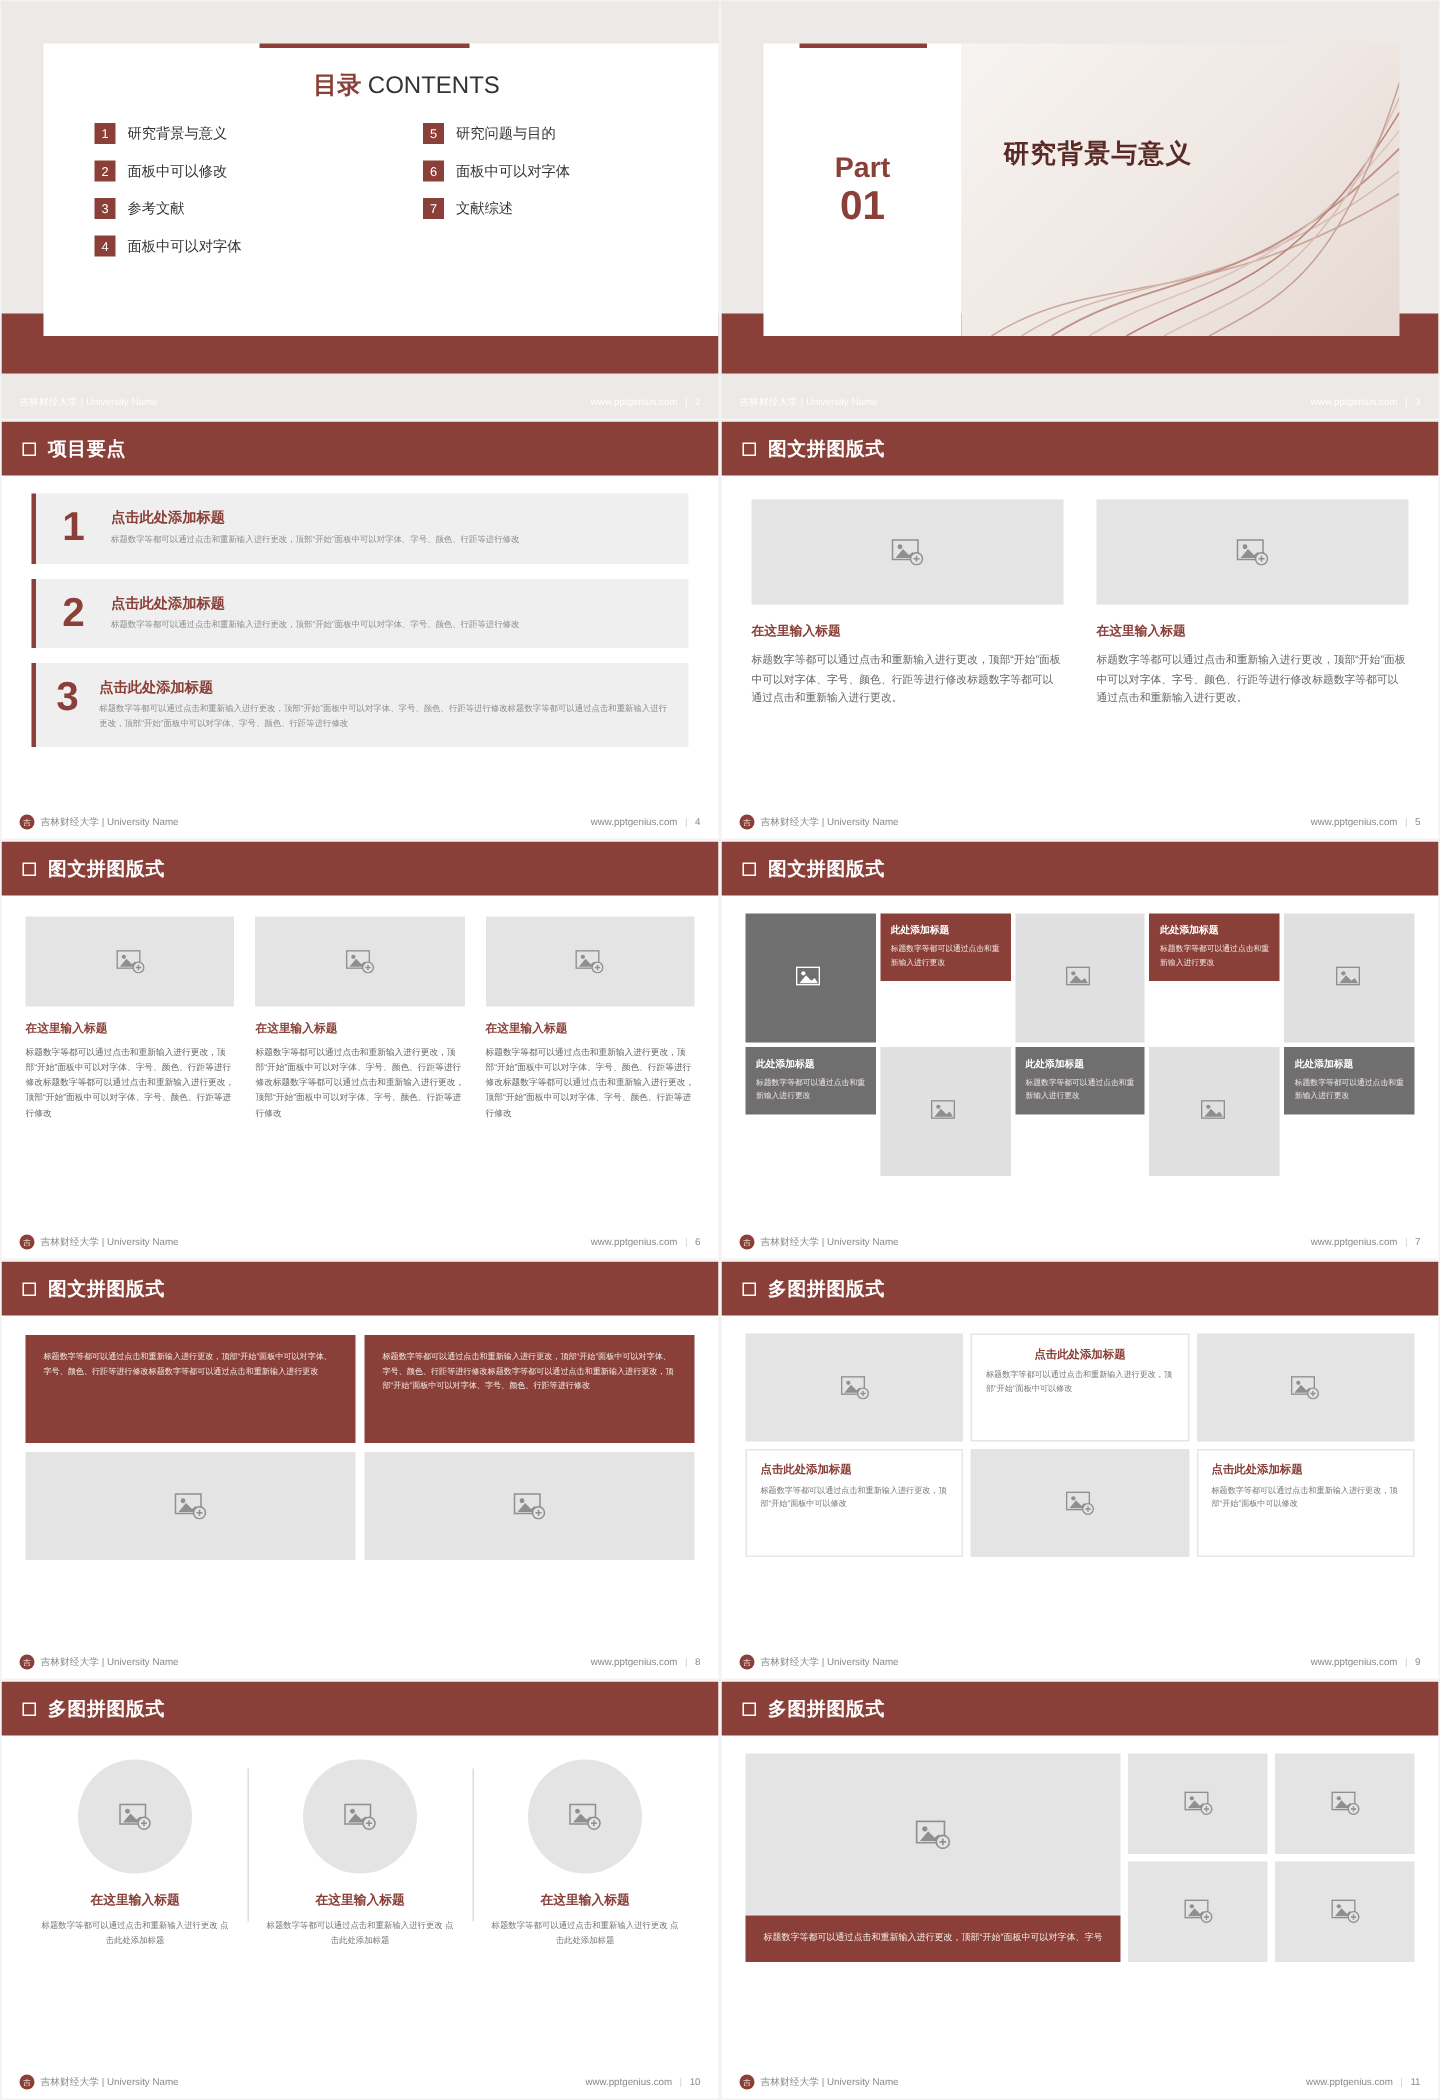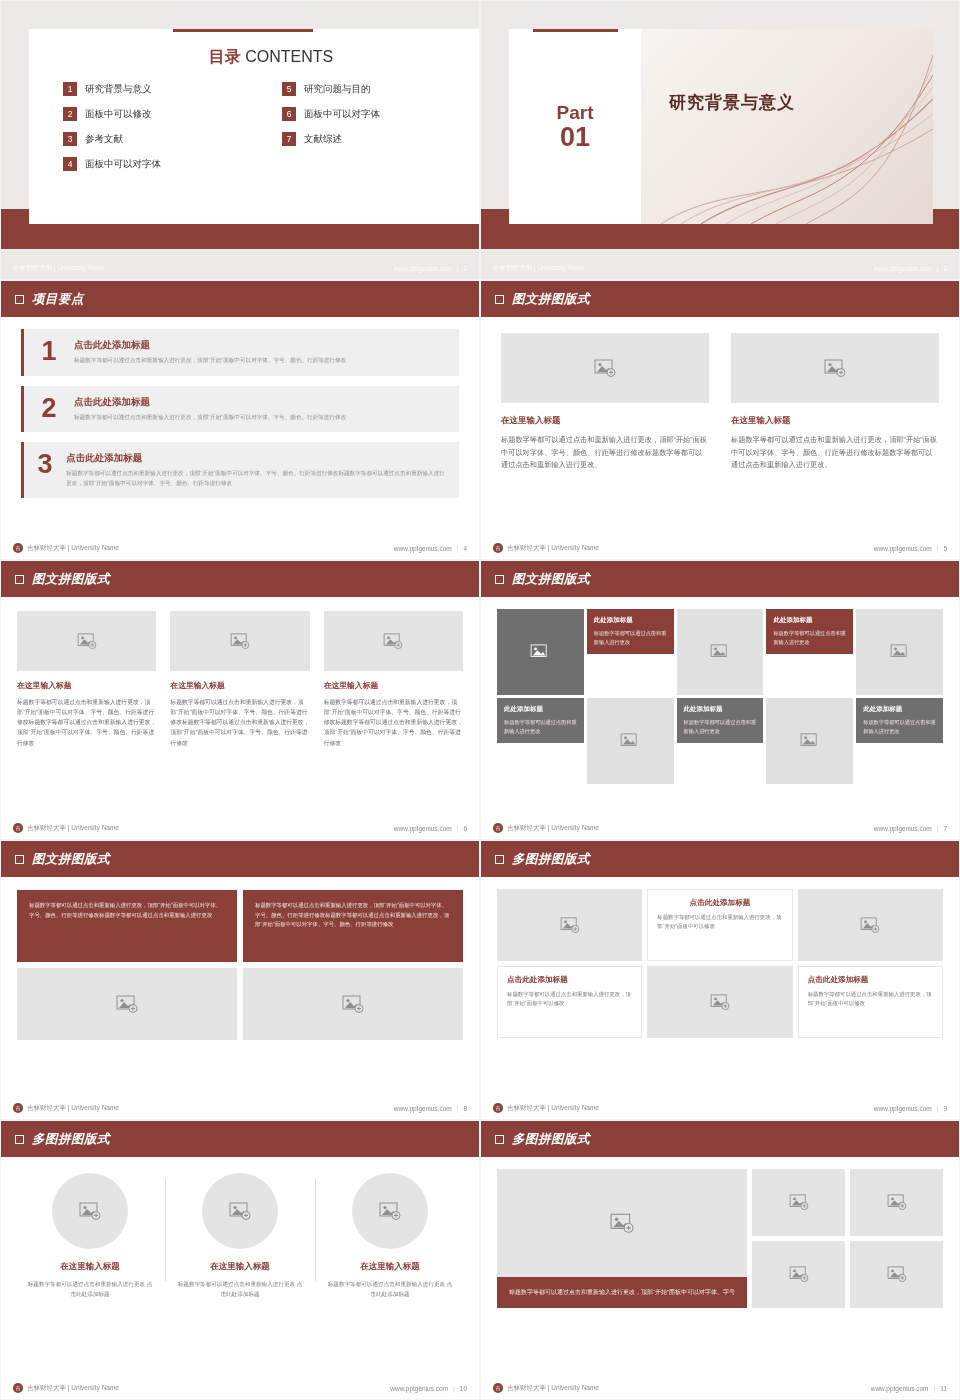--- a/index.html
+++ b/index.html
@@ -47,21 +47,20 @@
   .footer .sep { color: #cfcfcf; }
 
   
   .hdr {
     height: 36px;
     background: #8a4038;
     display: flex;
     align-items: center;
     padding-left: 14px;
     gap: 8px;
-    font-style: italic;
   }
   .hdr .sq {
     width: 9px; height: 9px;
     border: 1.6px solid #ffffff;
   }
   .hdr .t {
     color: #ffffff;
     font-size: 12.5px;
     font-weight: bold;
     letter-spacing: .5px;

